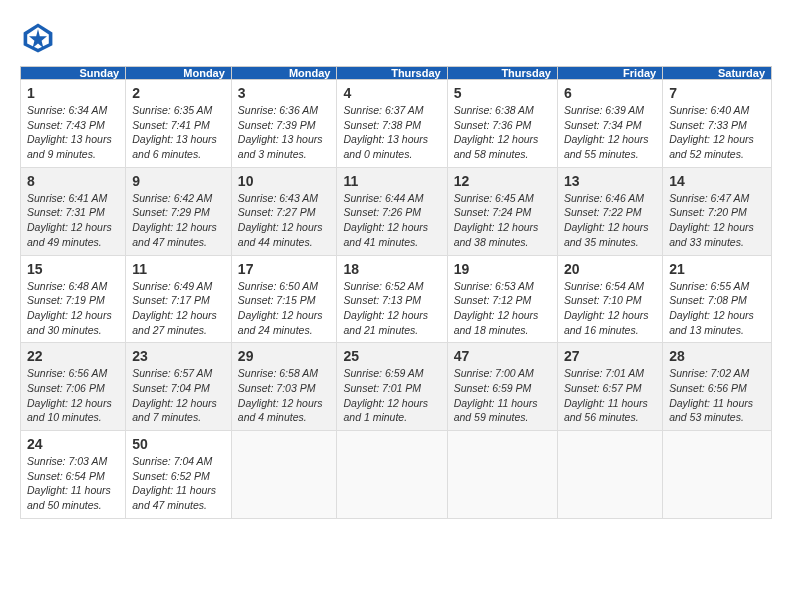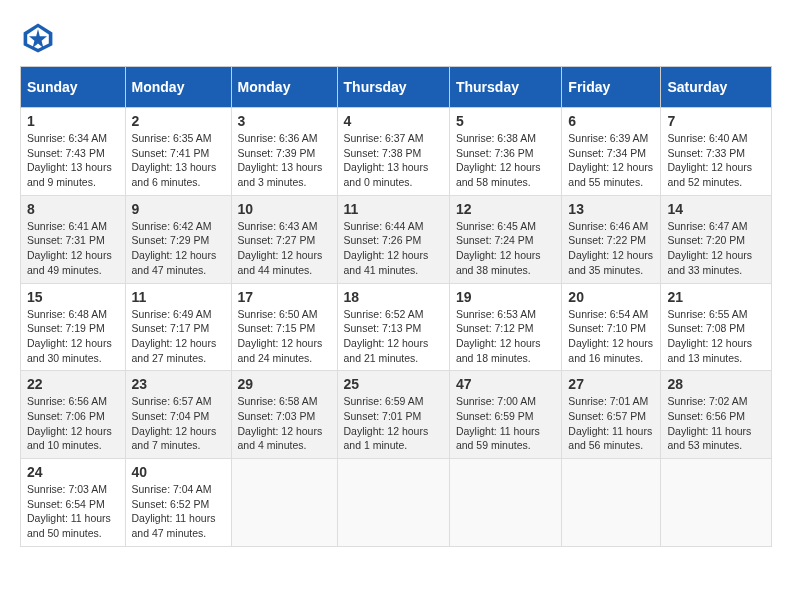--- a/index.html
+++ b/index.html
@@ -47,23 +47,23 @@
       color: #555;
     }
     table {
       width: 100%;
       border-collapse: collapse;
       font-size: 11px;
     }
     thead tr th {
       background-color: #1a5fb4;
       color: #fff;
-      text-align: left;
-      padding: 12px 6px;
-      font-size: 14px;
+      text-align: right;
+      padding: 0 6px;
+      font-size: 11px;
       font-weight: bold;
       border: 1px solid #ccc;
     }
     tbody tr td {
       vertical-align: top;
       border: 1px solid #ddd;
       padding: 5px 6px;
       min-height: 70px;
     }
     tbody tr:nth-child(odd) td {
@@ -76,20 +76,21 @@
       font-size: 14px;
       font-weight: bold;
       color: #333;
       display: block;
       margin-bottom: 2px;
     }
     .day-detail {
       font-size: 10.5px;
       color: #333;
       line-height: 1.4;
+      font-style: italic;
     }
     .empty-cell {
       background-color: #f9f9f9 !important;
     }
   </style>
 </head>
 <body>
 
 <div class="header-area">
   <div class="logo">
@@ -241,21 +242,21 @@
         <span class="day-num">28</span>
         <span class="day-detail">Sunrise: 7:02 AM<br>Sunset: 6:56 PM<br>Daylight: 11 hours and 53 minutes.</span>
       </td>
       </tr>
       <tr>
         <td>
         <span class="day-num">24</span>
         <span class="day-detail">Sunrise: 7:03 AM<br>Sunset: 6:54 PM<br>Daylight: 11 hours and 50 minutes.</span>
       </td>
         <td>
-        <span class="day-num">40</span>
+        <span class="day-num">50</span>
         <span class="day-detail">Sunrise: 7:04 AM<br>Sunset: 6:52 PM<br>Daylight: 11 hours and 47 minutes.</span>
       </td>
         <td class="empty-cell"></td>
         <td class="empty-cell"></td>
         <td class="empty-cell"></td>
         <td class="empty-cell"></td>
         <td class="empty-cell"></td>
       </tr>
     </tbody>
 </table>

